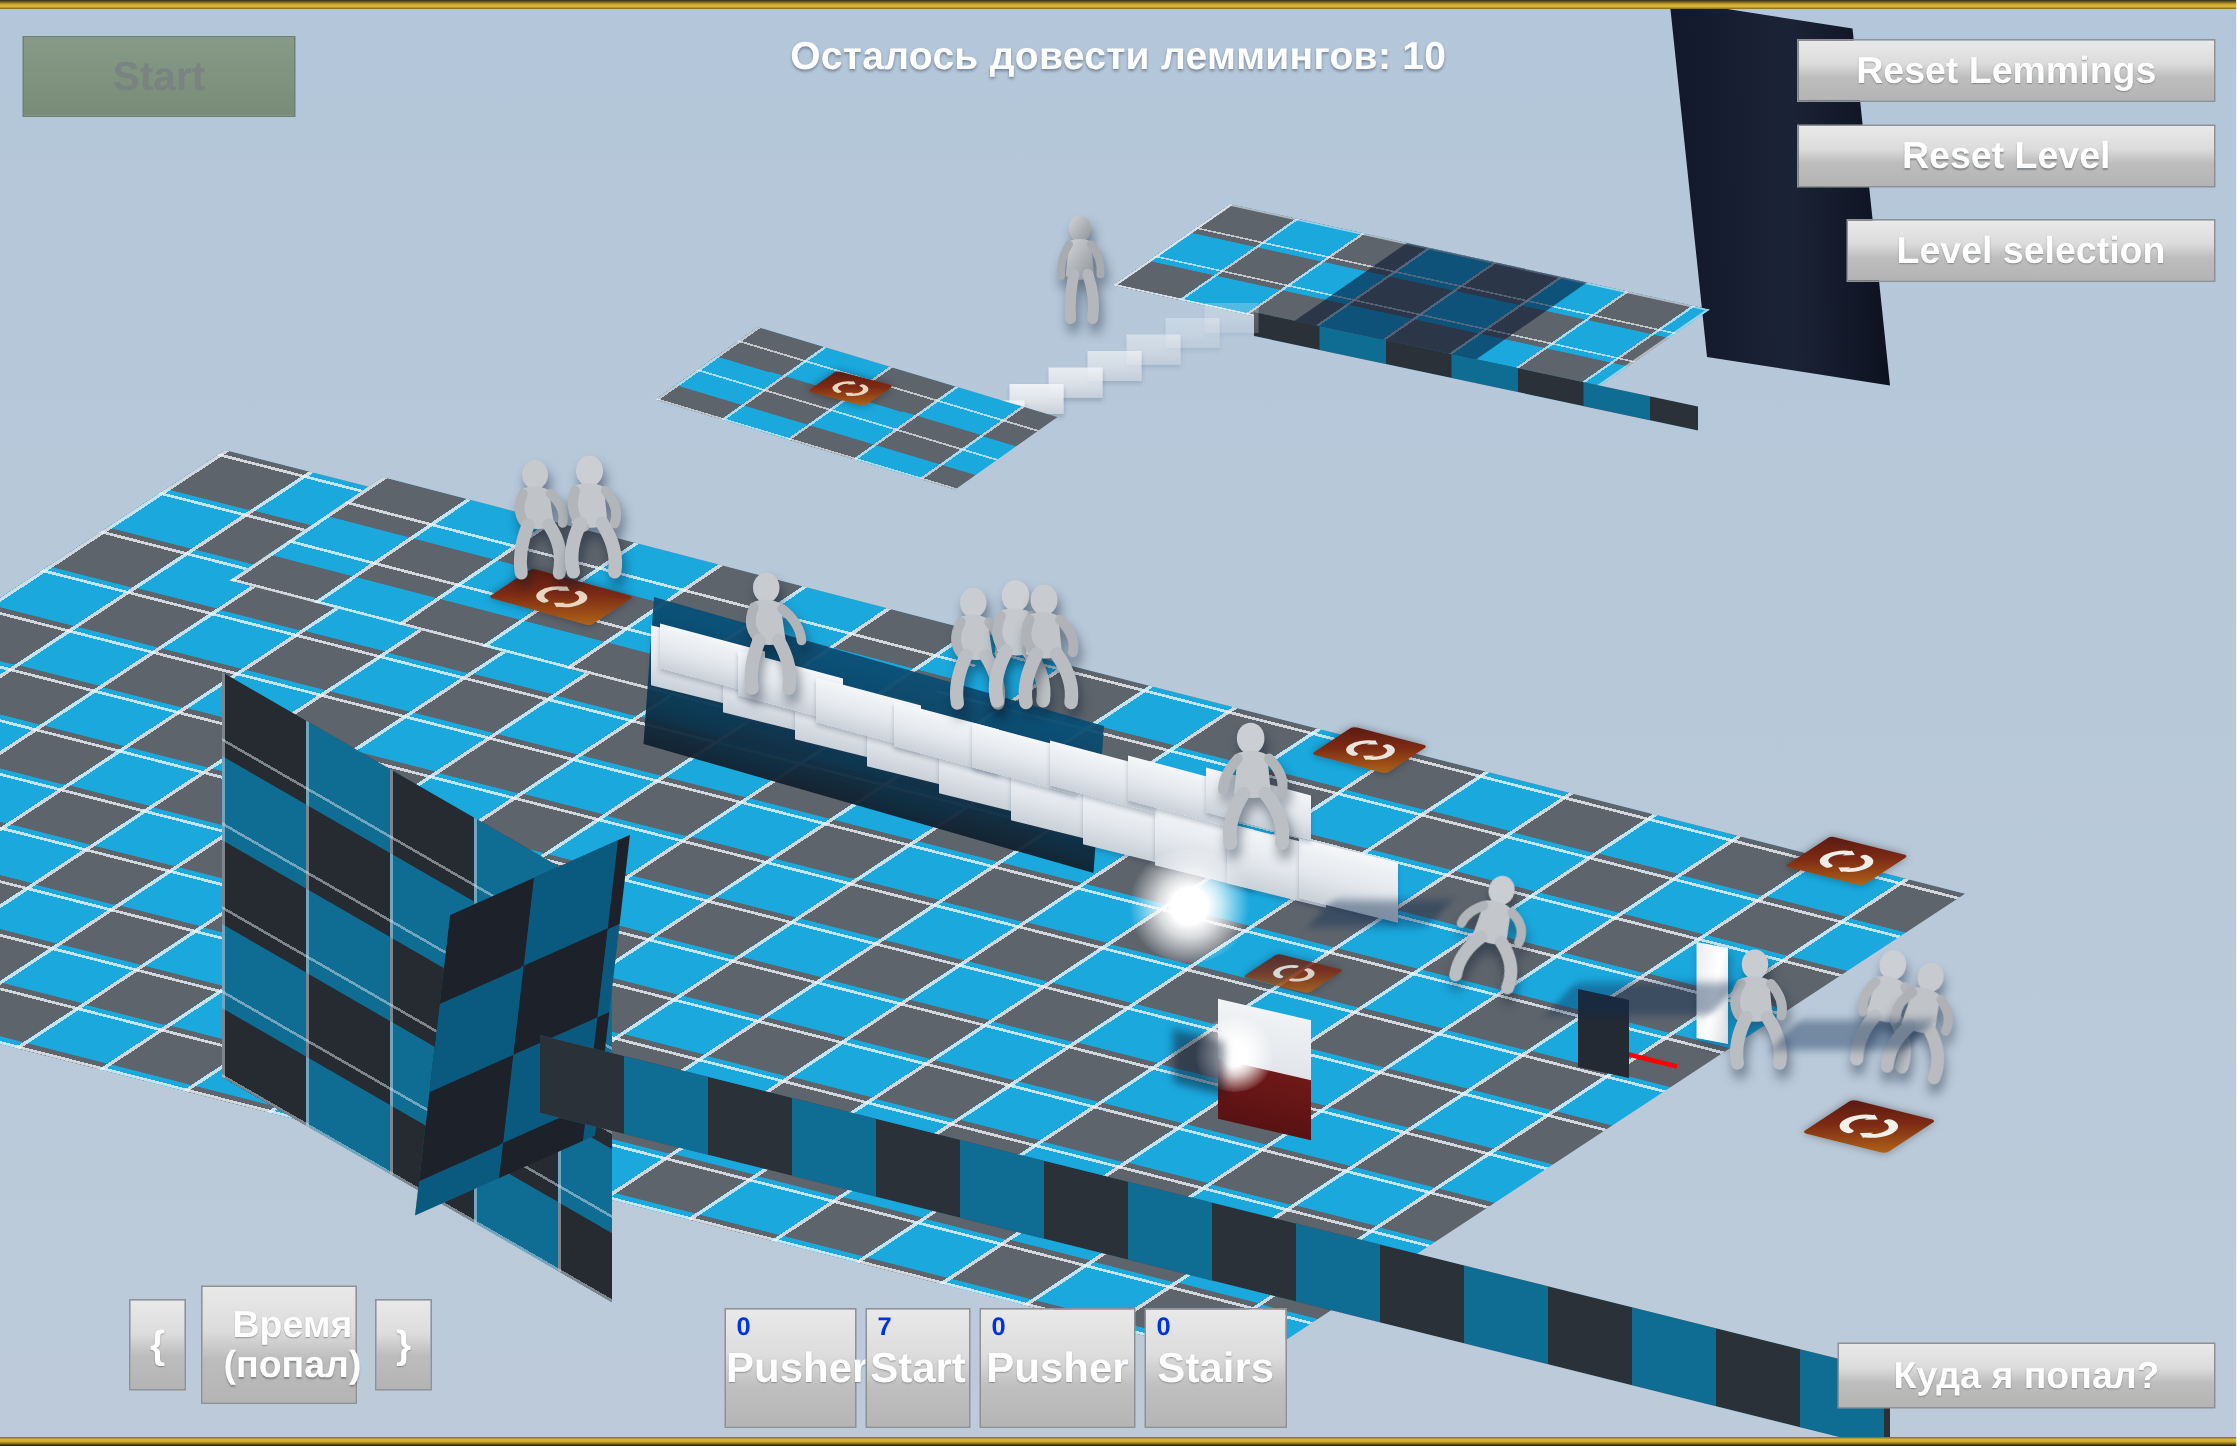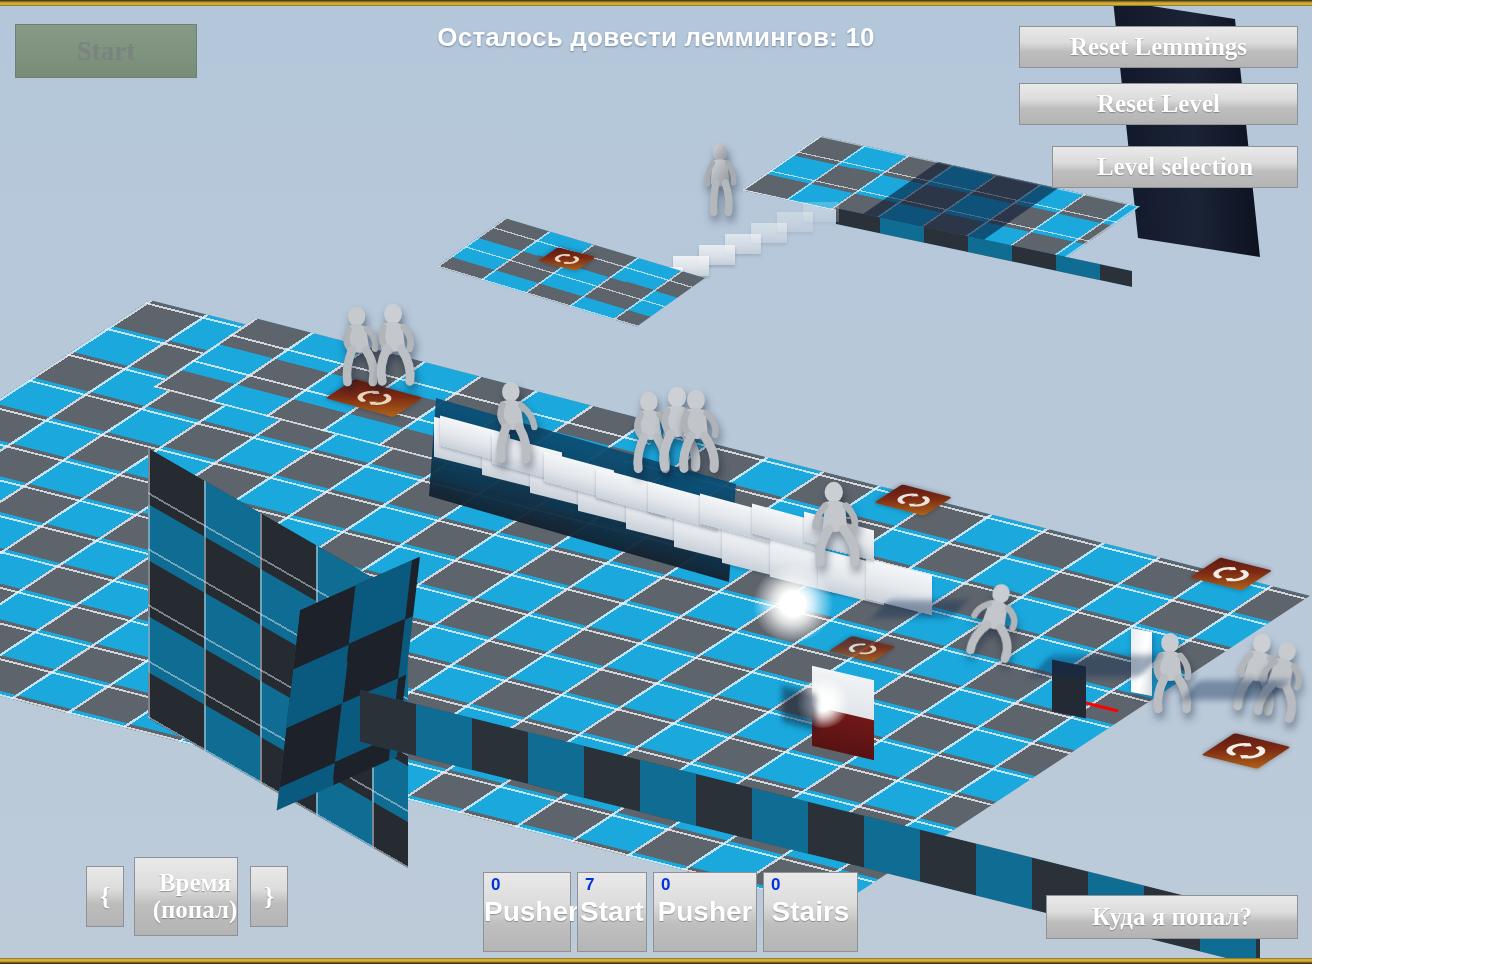--- a/index.html
+++ b/index.html
@@ -3,21 +3,21 @@
 <meta charset="utf-8">
 <style>
   html, body {
     margin: 0; padding: 0;
     width: 1491px; height: 964px;
     overflow: hidden;
     font-family: "Liberation Sans", sans-serif;
   }
   #app {
     position: relative;
-    width: 1312px; height: 964px;
+    width: 1491px; height: 964px;
     background: linear-gradient(180deg, #b4c7da 0%, #b7c8d9 40%, #bdcbd9 100%);
     overflow: hidden;
     box-sizing: border-box;
   }
 
   
   .frame-bar {
     position: absolute; left: 0; width: 1491px; height: 6px;
     background: linear-gradient(180deg, #2a2a22 0%, #c9a227 45%, #e0b93b 70%, #7a6a1d 100%);
     z-index: 60;
@@ -78,21 +78,20 @@
     background: linear-gradient(180deg, #e9e9e9 0%, #dcdcdc 38%, #bdbdbd 62%, #b4b4b4 100%);
     border: 1px solid #8e9296;
     color: #ffffff;
     font-weight: bold;
     text-align: left;
     display: flex; align-items: center; justify-content: center;
     text-shadow: 0 1px 1px rgba(90,95,100,.55);
     cursor: pointer;
     user-select: none;
     line-height: 1.05;
-    font-family: Liberation Serif, serif;
   }
 
   #start-button {
     left: 15px; top: 24px; width: 182px; height: 54px;
     background: linear-gradient(180deg, #879a87 0%, #7f937f 50%, #788c78 100%);
     border: 1px solid #6f8070;
     color: rgba(120,128,128,.85);
     font-size: 27px;
     text-shadow: none;
     cursor: default;

